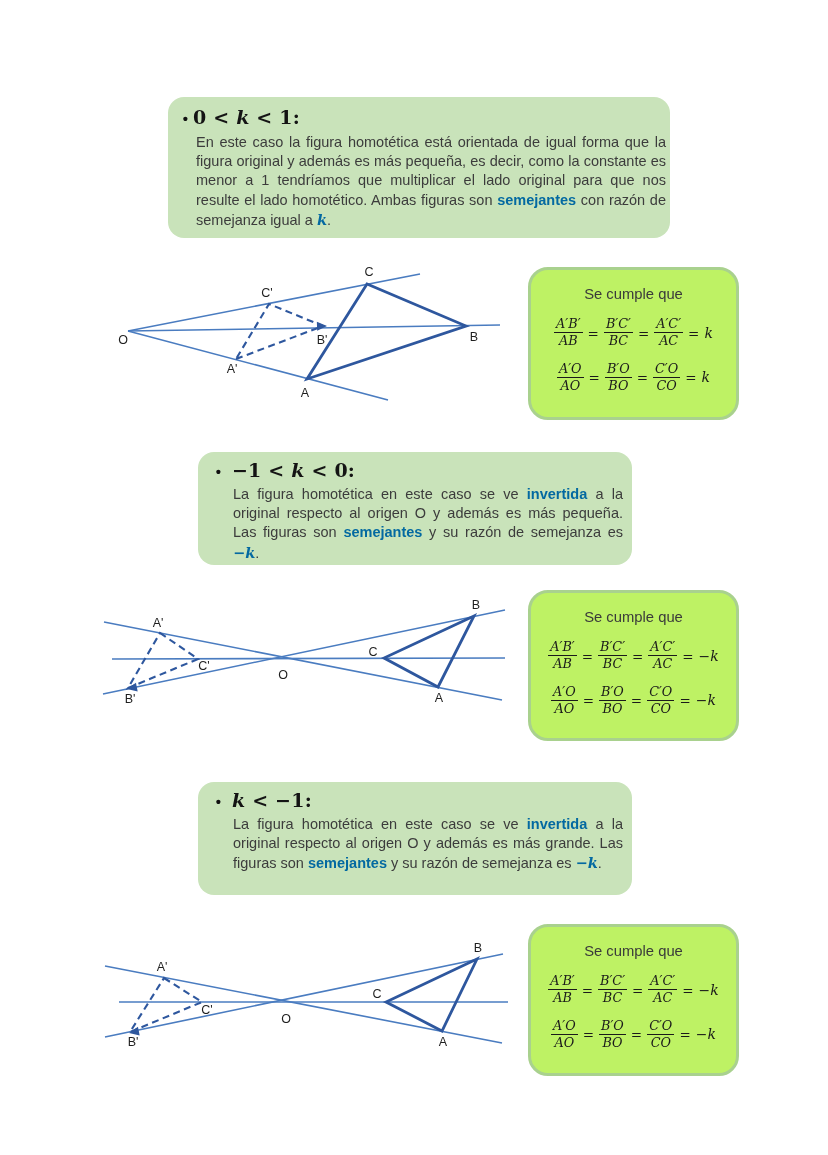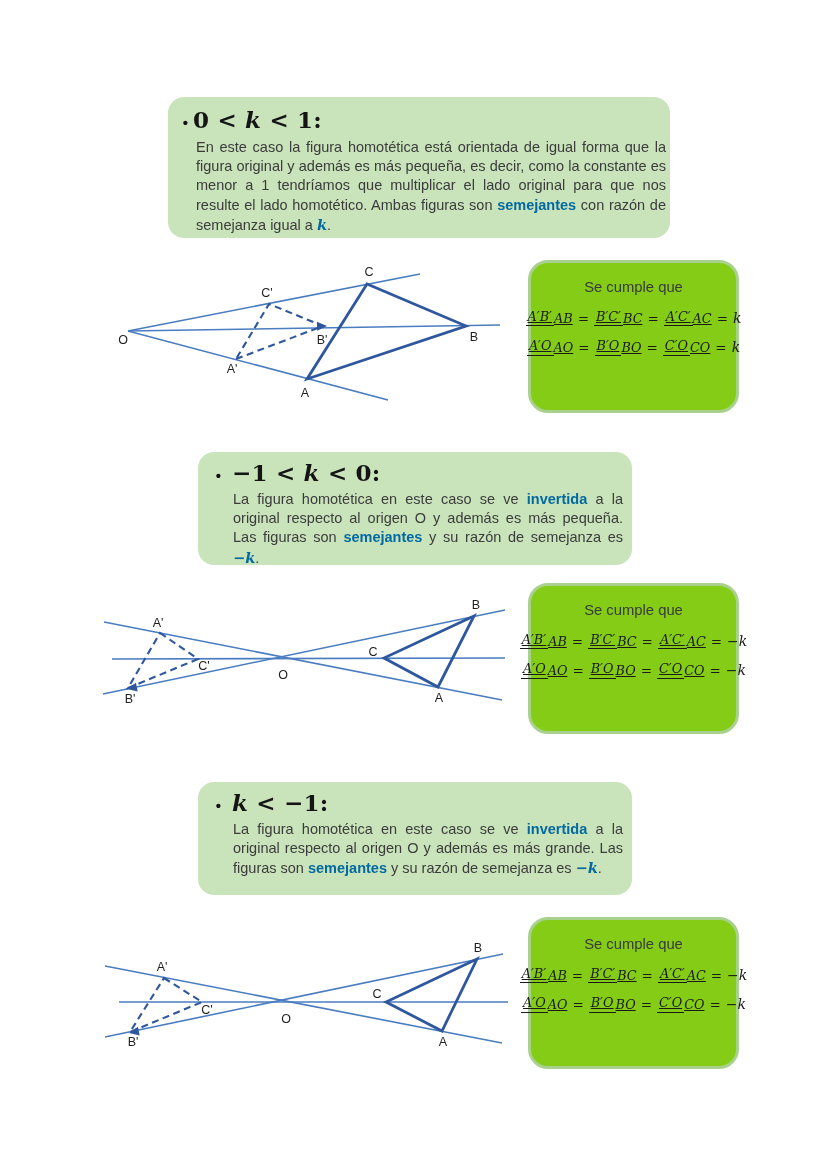--- a/index.html
+++ b/index.html
@@ -3,50 +3,50 @@
 <meta charset="utf-8">
 <style>
   html,body{margin:0;padding:0;background:#ffffff;}
   #canvas{position:relative;width:828px;height:1155px;background:#ffffff;overflow:hidden;
           font-family:"Liberation Sans",sans-serif;}
 
   
   .gbox{position:absolute;background:#c9e3ba;border-radius:16px;box-sizing:border-box;}
   .ghead{display:flex;align-items:baseline;}
   .gbullet{font-size:15px;color:#111;font-weight:700;width:15px;text-align:center;}
-  .gheading{font-family:"DejaVu Serif",serif;font-weight:700;font-size:23px;color:#141414;
+  .gheading{font-family:"DejaVu Serif",serif;font-weight:700;font-size:19px;color:#141414;
             letter-spacing:.2px;}
   .gbody{font-size:14.5px;line-height:19.2px;color:#3c3c3c;text-align:justify;}
   .gbody .b{font-weight:700;color:#0369a1;}
   .gbody .i{font-style:italic;}
   .gbody .s{font-family:"DejaVu Serif",serif;}
   .gheading .i{font-style:italic;}
 
   .gbox1{left:168px;top:97px;width:502px;height:141px;}
   .gbox1 .ghead{padding:9px 0 0 10px;}
   .gbox1 .gbody{margin:5px 8px 0 28px;width:470px;}
 
   .gbox2{left:198px;top:452px;width:434px;height:113px;}
   .gbox3{left:198px;top:782px;width:434px;height:113px;}
   .gbox2 .ghead,.gbox3 .ghead{padding:7px 0 0 13px;}
   .gbox2 .gbullet,.gbox3 .gbullet{width:15px;margin-right:6px;}
   .gbox2 .gbody,.gbox3 .gbody{margin:4px 8px 0 35px;width:390px;}
 
   
-  .rbox{position:absolute;background:#84cc16;border:3.5px solid #a9d18e;border-radius:20px;
-        box-sizing:border-box;text-align:center;}
+  .rbox{position:absolute;background:#bef264;border:3.5px solid #a9d18e;border-radius:20px;
+        box-sizing:border-box;text-align:center;margin-top:7px;}
   .rbox1{left:528px;top:260px;width:211px;height:153px;}
   .rbox2{left:528px;top:583px;width:211px;height:151px;}
   .rbox3{left:528px;top:917px;width:211px;height:152px;}
   .rtitle{margin-top:16px;font-size:14.8px;color:#3a3a3a;}
   .eqrow{display:flex;align-items:center;justify-content:center;gap:5px;margin-top:15px;}
   .eqrow2{margin-top:13px;}
-  .frac{display:inline-flex;flex-direction:row;align-items:center;
+  .frac{display:inline-flex;flex-direction:column;align-items:center;
         font-family:"DejaVu Serif",serif;font-style:italic;font-size:12.8px;
-        line-height:1.12;color:#1a1a1a;text-decoration:underline;}
+        line-height:1.12;color:#1a1a1a;}
   .fnum{border-bottom:1.3px solid #1a1a1a;padding:0 2px 1px;}
   .fden{padding-top:1px;text-align:right;}
   .eqsign{font-family:"DejaVu Serif",serif;font-size:13.5px;color:#1a1a1a;}
   .eqk{font-family:"DejaVu Serif",serif;font-style:italic;font-size:14px;color:#1a1a1a;}
 
   
   .dgm{position:absolute;}
   .dgm1{left:90px;top:258px;width:420px;height:160px;}
   .dgm2{left:95px;top:592px;width:420px;height:128px;}
   .dgm3{left:95px;top:928px;width:420px;height:135px;}

